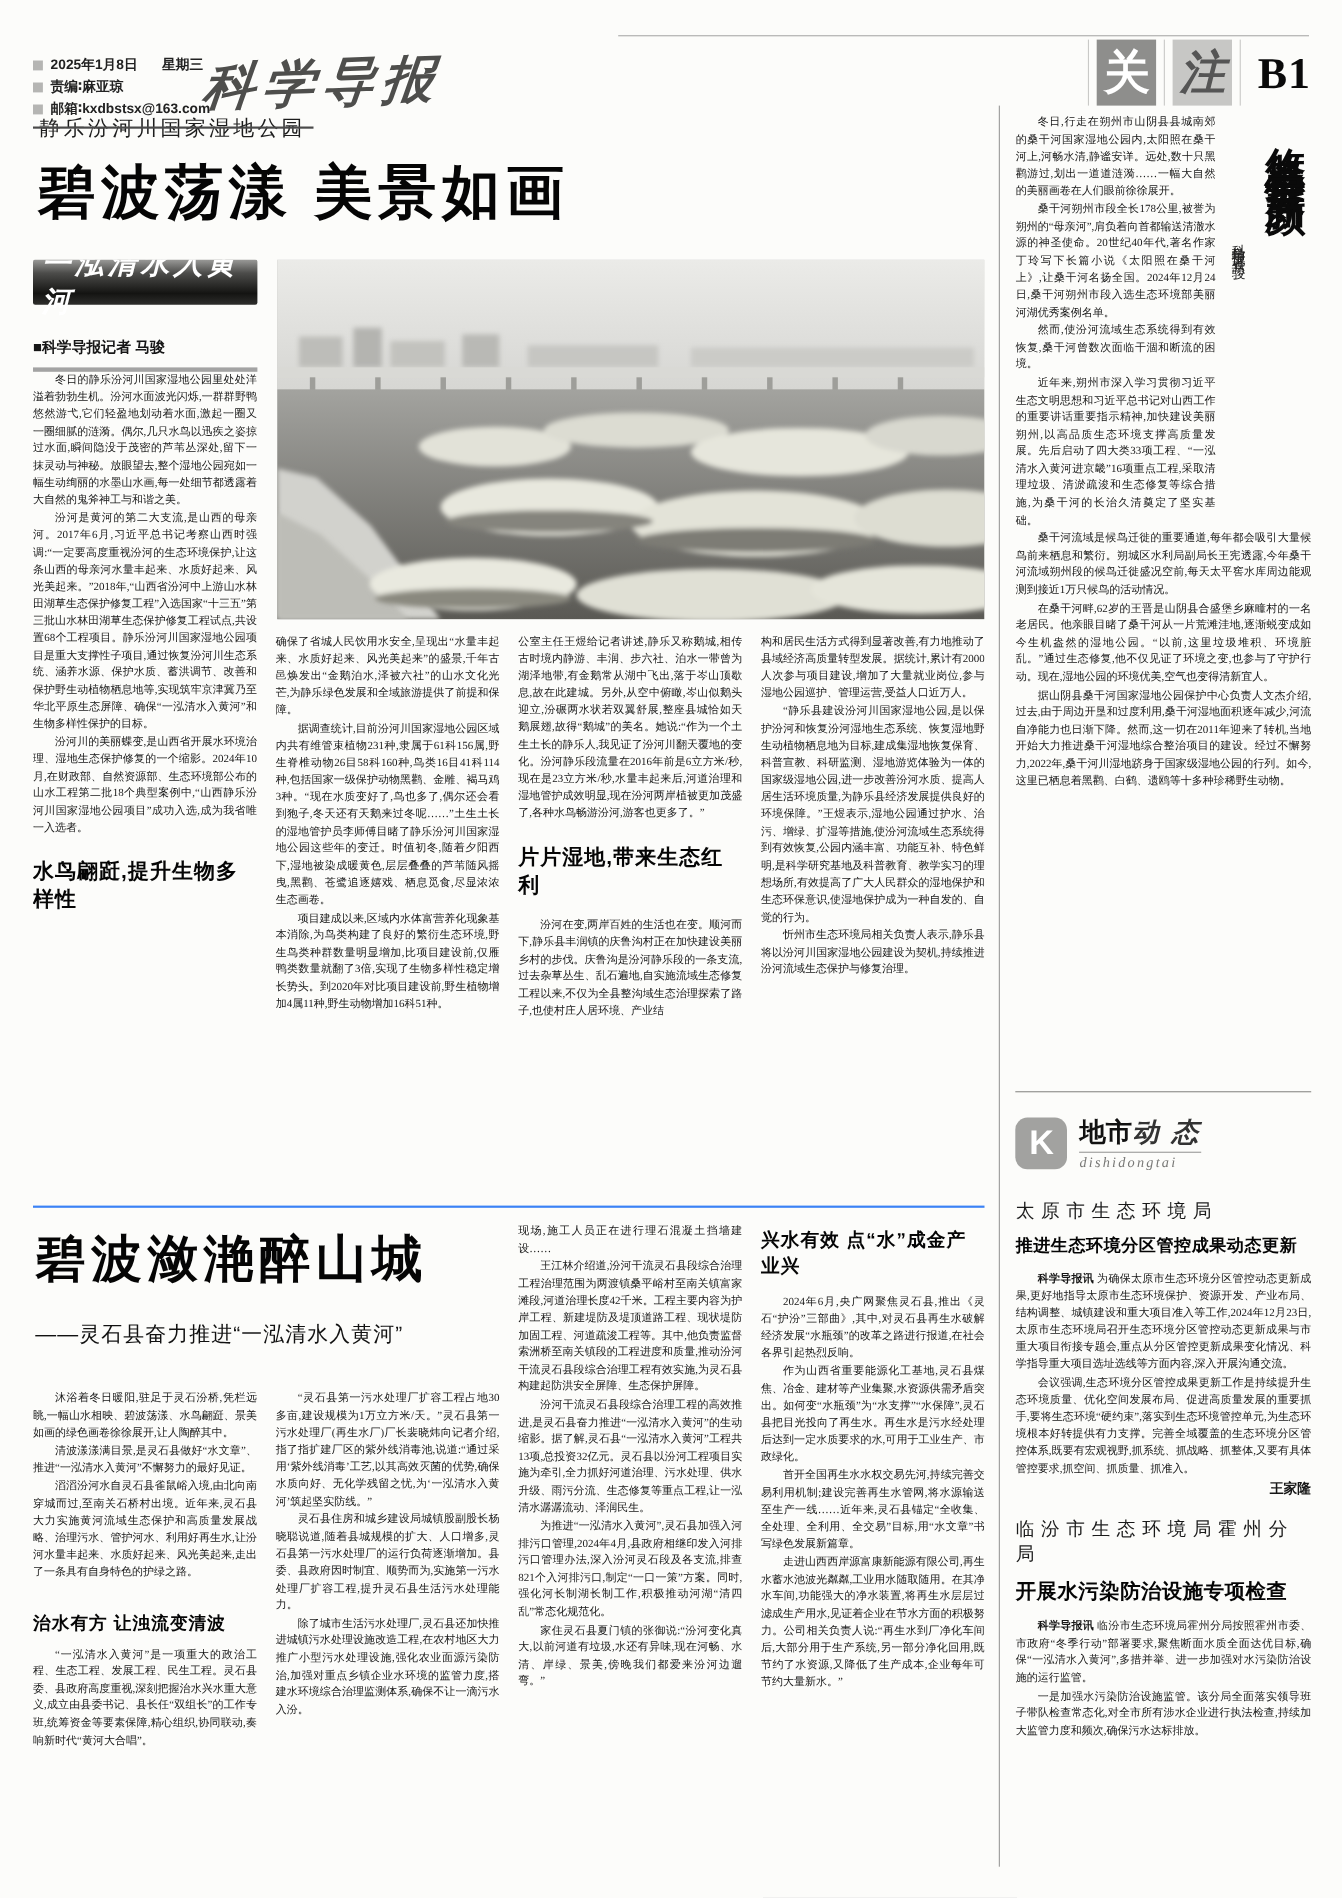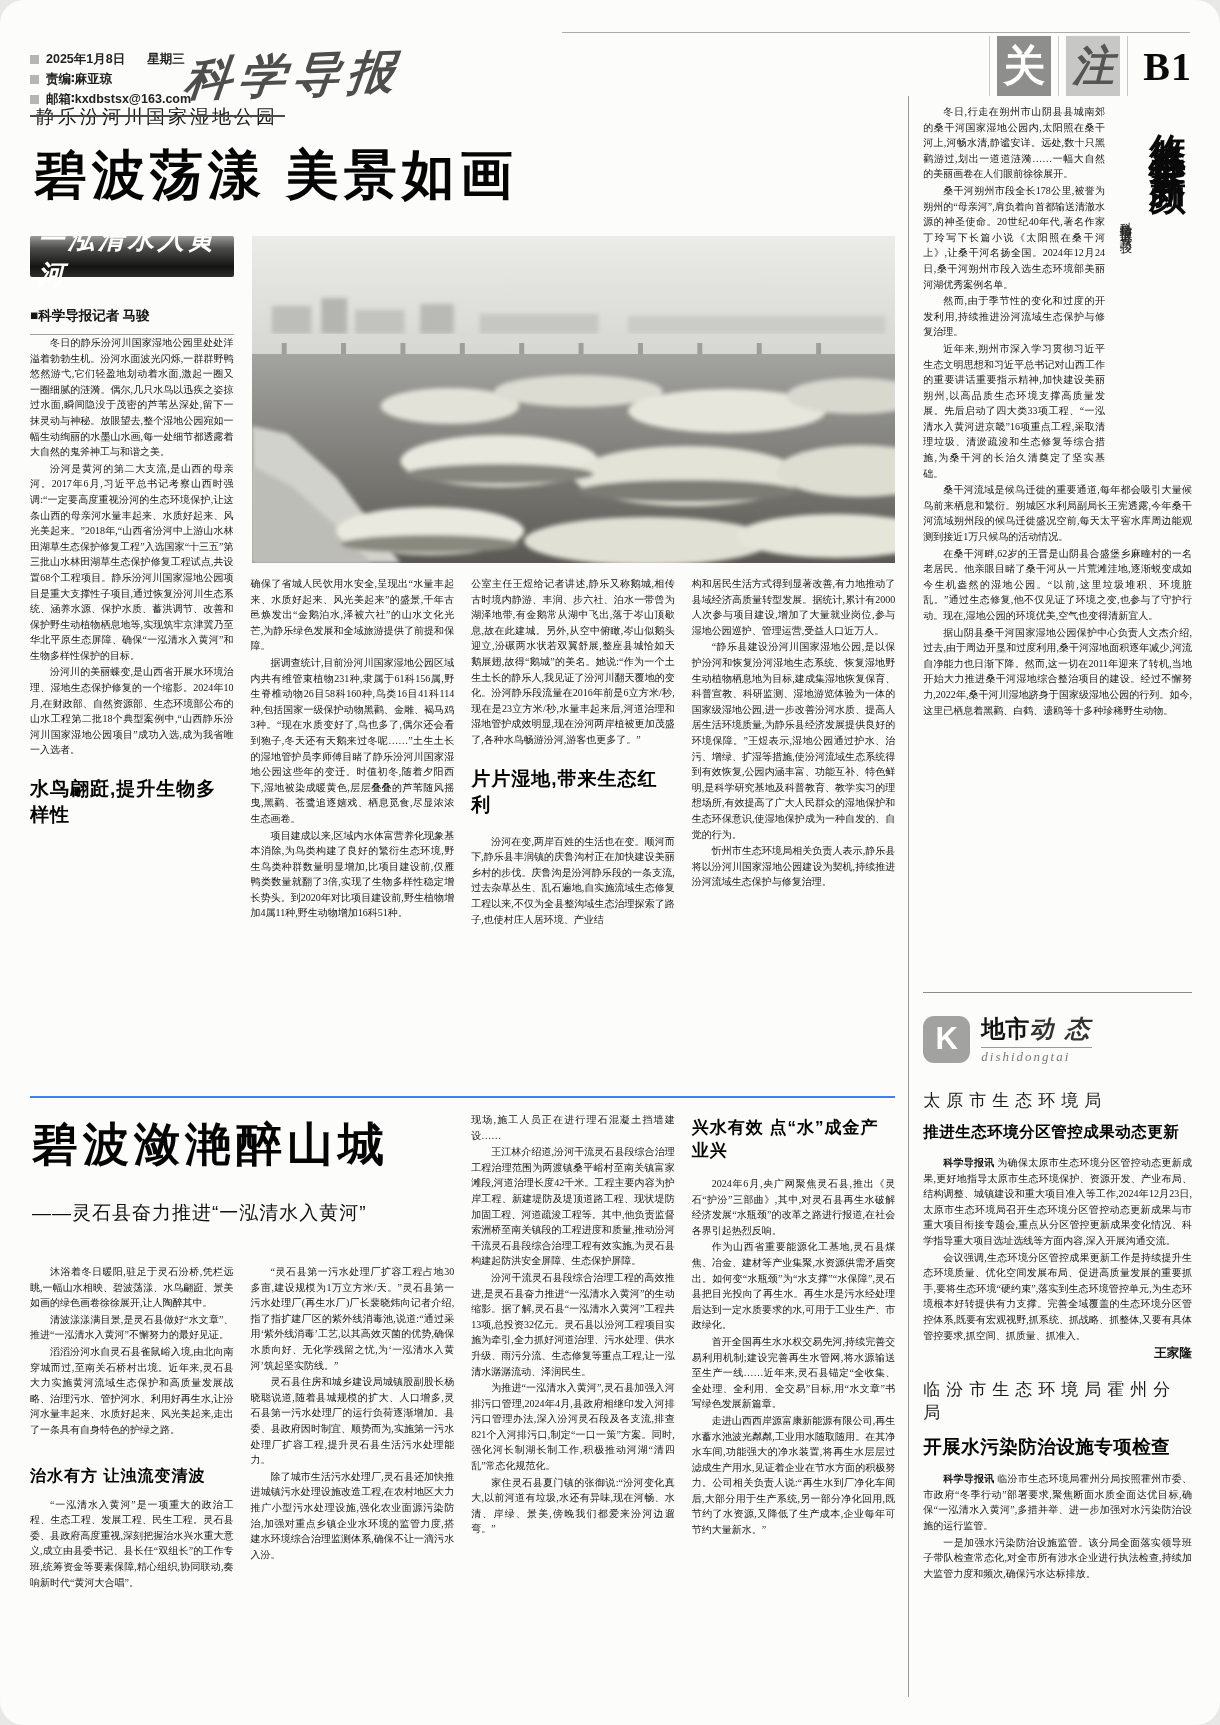--- a/index.html
+++ b/index.html
@@ -1,17 +1,17 @@
 <!DOCTYPE html>
 <html><head>
 <meta charset="utf-8">
 <style>
   html,body{margin:0;padding:0;background:#e8e8e6;}
   .page{width:1220px;height:1725px;background:#fcfcfa;margin:0 auto;position:relative;overflow:hidden;
-        font-family:"Liberation Serif","DejaVu Serif",serif;color:#161616;border-radius:24px;}
+        font-family:"Liberation Serif","DejaVu Serif",serif;color:#161616;}
   
   .header{position:relative;height:96px;}
   .top-rule{position:absolute;left:562px;right:30px;top:32px;border-top:1px solid #aaa;}
   .meta{position:absolute;left:30px;top:48px;width:255px;border-bottom:2px solid #4a4a4a;padding-bottom:7px;
         font-family:"Liberation Sans","DejaVu Sans",sans-serif;font-size:12.5px;font-weight:bold;color:#222;}
   .meta-line{display:flex;align-items:center;gap:7px;margin-top:3px;}
   .sq{width:9px;height:9px;background:#b5b5b3;flex:0 0 auto;}
   .meta-date{display:flex;gap:22px;}
   .masthead{position:absolute;left:182px;top:114px;font-size:47px;font-weight:bold;color:#4e4e4c;
             font-style:italic;letter-spacing:7px;transform:skewX(-8deg) rotate(-2deg);transform-origin:left top;top:48px;left:188px;}
@@ -29,22 +29,22 @@
   .lead-kicker{font-family:"Liberation Sans",sans-serif;font-size:19px;letter-spacing:3px;margin:8px 0 4px 6px;color:#1c1c1c;}
   .lead-headline{font-family:"Liberation Sans",sans-serif;font-weight:900;font-size:53px;letter-spacing:5px;margin:10px 0 24px 4px;color:#050505;}
   .lead-body{position:relative;height:848px;overflow:hidden;display:flex;gap:17px;}
   .ncol{flex:1 1 0;min-width:0;}
   .ncol.pad{padding-top:340px;}
   .photo{position:absolute;top:0;left:222px;right:0;height:327px;background:#c9c9c6;}
   .photo svg{display:block;width:100%;height:100%;}
   .banner{height:41px;background:linear-gradient(180deg,#9a9a98 0%,#4c4c4a 30%,#141412 75%,#2e2e2c 100%);
           color:#fff;font-family:"Liberation Sans",sans-serif;font-weight:900;font-style:italic;font-size:26px;
           letter-spacing:4px;display:flex;align-items:center;padding-left:8px;border-radius:2px;}
-  .byline{font-family:Liberation Serif, serif;font-weight:bold;font-size:13.5px;margin-top:30px;
-          padding-bottom:9px;border-bottom:1px solid #a3a3a3;}
+  .byline{font-family:Liberation Sans, sans-serif;font-weight:bold;font-size:13.5px;margin-top:30px;
+          padding-bottom:9px;border-bottom:4px solid #a3a3a3;}
   .para{font-size:10px;line-height:1.56;text-align:justify;text-indent:2em;margin:0 0 1px;}
   .para.cont{text-indent:0;}
   .subhead{font-family:"Liberation Sans",sans-serif;font-weight:900;font-size:19px;letter-spacing:1px;
            margin:18px 0 16px;text-indent:0;color:#050505;}
   .subhead-sm{font-family:"Liberation Sans",sans-serif;font-weight:900;font-size:16px;letter-spacing:1px;
            margin:28px 0 10px;color:#050505;}
   .subhead-md{font-family:"Liberation Sans",sans-serif;font-weight:900;font-size:17px;letter-spacing:1px;
            margin:4px 0 14px;color:#050505;}
   
   .sanggan{height:884px;overflow:hidden;padding-top:8px;}
@@ -267,21 +267,21 @@
     <div class="right">
 
       <div class="sanggan">
         <div class="vt">
           <div class="vt-byline">科学导报记者  马骏</div>
           <div class="vt-title">悠悠桑干展新颜</div>
         </div>
         <div>
             <p class="para">冬日,行走在朔州市山阴县县城南郊的桑干河国家湿地公园内,太阳照在桑干河上,河畅水清,静谧安详。远处,数十只黑鹳游过,划出一道道涟漪……一幅大自然的美丽画卷在人们眼前徐徐展开。</p>
             <p class="para">桑干河朔州市段全长178公里,被誉为朔州的“母亲河”,肩负着向首都输送清澈水源的神圣使命。20世纪40年代,著名作家丁玲写下长篇小说《太阳照在桑干河上》,让桑干河名扬全国。2024年12月24日,桑干河朔州市段入选生态环境部美丽河湖优秀案例名单。</p>
-            <p class="para">然而,由于季节性的变化和过度的开发利用,持续推进汾河流域生态保护与修复治理。</p>
+            <p class="para">然而,使汾河流域生态系统得到有效恢复,桑干河曾数次面临干涸和断流的困境。</p>
             <p class="para">近年来,朔州市深入学习贯彻习近平生态文明思想和习近平总书记对山西工作的重要讲话重要指示精神,加快建设美丽朔州,以高品质生态环境支撑高质量发展。先后启动了四大类33项工程、“一泓清水入黄河进京畿”16项重点工程,采取清理垃圾、清淤疏浚和生态修复等综合措施,为桑干河的长治久清奠定了坚实基础。</p>
             <p class="para">桑干河流域是候鸟迁徙的重要通道,每年都会吸引大量候鸟前来栖息和繁衍。朔城区水利局副局长王宪透露,今年桑干河流域朔州段的候鸟迁徙盛况空前,每天太平窖水库周边能观测到接近1万只候鸟的活动情况。</p>
             <p class="para">在桑干河畔,62岁的王晋是山阴县合盛堡乡麻疃村的一名老居民。他亲眼目睹了桑干河从一片荒滩洼地,逐渐蜕变成如今生机盎然的湿地公园。“以前,这里垃圾堆积、环境脏乱。”通过生态修复,他不仅见证了环境之变,也参与了守护行动。现在,湿地公园的环境优美,空气也变得清新宜人。</p>
             <p class="para">据山阴县桑干河国家湿地公园保护中心负责人文杰介绍,过去,由于周边开垦和过度利用,桑干河湿地面积逐年减少,河流自净能力也日渐下降。然而,这一切在2011年迎来了转机,当地开始大力推进桑干河湿地综合整治项目的建设。经过不懈努力,2022年,桑干河川湿地跻身于国家级湿地公园的行列。如今,这里已栖息着黑鹳、白鹤、遗鸥等十多种珍稀野生动物。</p>
           </div>
       </div>
 
       <div class="dishi">
         <div class="dishi-logo">
           <span class="k-badge">K</span>

